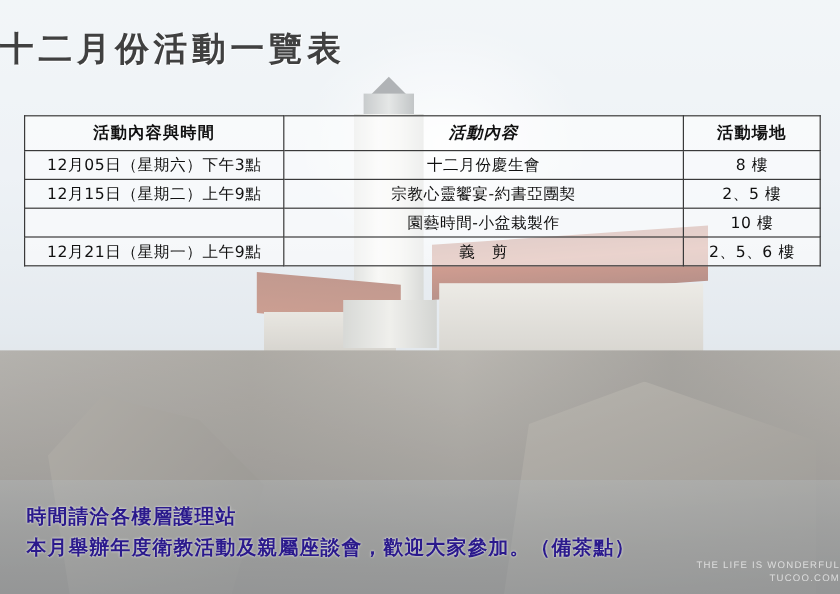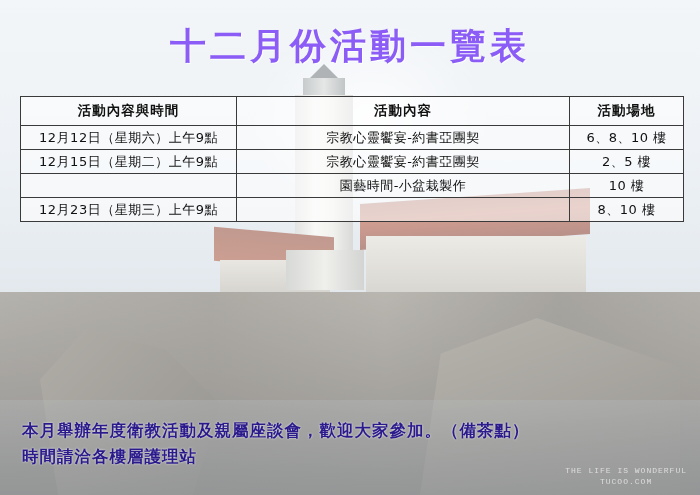--- a/index.html
+++ b/index.html
@@ -121,38 +121,38 @@
   }
   
   #veil {
     position: absolute;
     left: 0; top: 0;
     width: 700px; height: 495px;
     background: rgba(255,255,255,0.46);
   }
   #watermark {
     position: absolute;
-    right: 13px;
+    right: 0;
     bottom: 8px;
-    text-align: center;
+    text-align: right;
     color: rgba(255,255,255,0.65);
     font-size: 8px;
     letter-spacing: 1px;
     line-height: 1.3;
-    font-family: Liberation Mono, monospace;
+    font-family: Liberation Sans, sans-serif;
   }
   #title {
     position: absolute;
     left: 0; top: 22px;
     width: 700px;
-    text-align: center;
+    text-align: left;
     font-family: "DejaVu Serif", "Liberation Serif", serif;
-    font-size: 36px;
+    font-size: 28px;
     font-weight: bold;
-    color: #8b5cf6;
+    color: #404040;
     letter-spacing: 4px;
     text-shadow: 1px 1px 0 rgba(255,255,255,0.8);
   }
   #table-wrap {
     position: absolute;
     left: 20px;
     top: 96px;
     width: 660px;
   }
   table.schedule {
@@ -178,21 +178,21 @@
   table.schedule tbody td {
     height: 23px;
     font-size: 13px;
     letter-spacing: 0.5px;
     white-space: nowrap;
   }
   td.col-date { width: 215px; text-align: center; }
   td.col-content { width: 332px; }
   td.col-place { width: 113px; }
   th.col-date { width: 215px; }
-  th.col-content { width: 332px; }
+  th.col-content { width: 332px; font-style: italic; }
   th.col-place { width: 113px; }
   .group-sep td { border-top: 2px solid #2b2b2b; }
   #footer {
     position: absolute;
     left: 22px;
     top: 418px;
     width: 660px;
     color: #2b1a8c;
     font-family: "DejaVu Sans", "Liberation Sans", sans-serif;
     font-size: 16.5px;
@@ -236,42 +236,42 @@
   <div id="table-wrap">
     <table class="schedule">
       <thead>
         <tr>
           <th class="col-date">活動內容與時間</th>
           <th class="col-content">活動內容</th>
           <th class="col-place">活動場地</th>
         </tr>
       </thead>
       <tbody id="schedule-body">
-          <tr class="group-sep">
-            <td class="col-date">12月12日（星期六）上午9點</td>
-            <td class="col-content">宗教心靈饗宴-約書亞團契</td>
-            <td class="col-place">6、8、10 樓</td>
+          <tr>
+            <td class="col-date">12月05日（星期六）下午3點</td>
+            <td class="col-content">十二月份慶生會</td>
+            <td class="col-place">8 樓</td>
           </tr>
           <tr class="group-sep">
             <td class="col-date">12月15日（星期二）上午9點</td>
             <td class="col-content">宗教心靈饗宴-約書亞團契</td>
             <td class="col-place">2、5 樓</td>
           </tr>
           <tr>
             <td class="col-date"></td>
             <td class="col-content">園藝時間-小盆栽製作</td>
             <td class="col-place">10 樓</td>
           </tr>
-          <tr>
-            <td class="col-date">12月23日（星期三）上午9點</td>
-            <td class="col-content"></td>
-            <td class="col-place">8、10 樓</td>
+          <tr class="group-sep">
+            <td class="col-date">12月21日（星期一）上午9點</td>
+            <td class="col-content">義　剪</td>
+            <td class="col-place">2、5、6 樓</td>
           </tr>
         </tbody>
     </table>
   </div>
 
   <div id="footer">
+    <div>時間請洽各樓層護理站</div>
     <div>本月舉辦年度衛教活動及親屬座談會，歡迎大家參加。（備茶點）</div>
-    <div>時間請洽各樓層護理站</div>
   </div>
 
 </div>
 
 </body></html>

